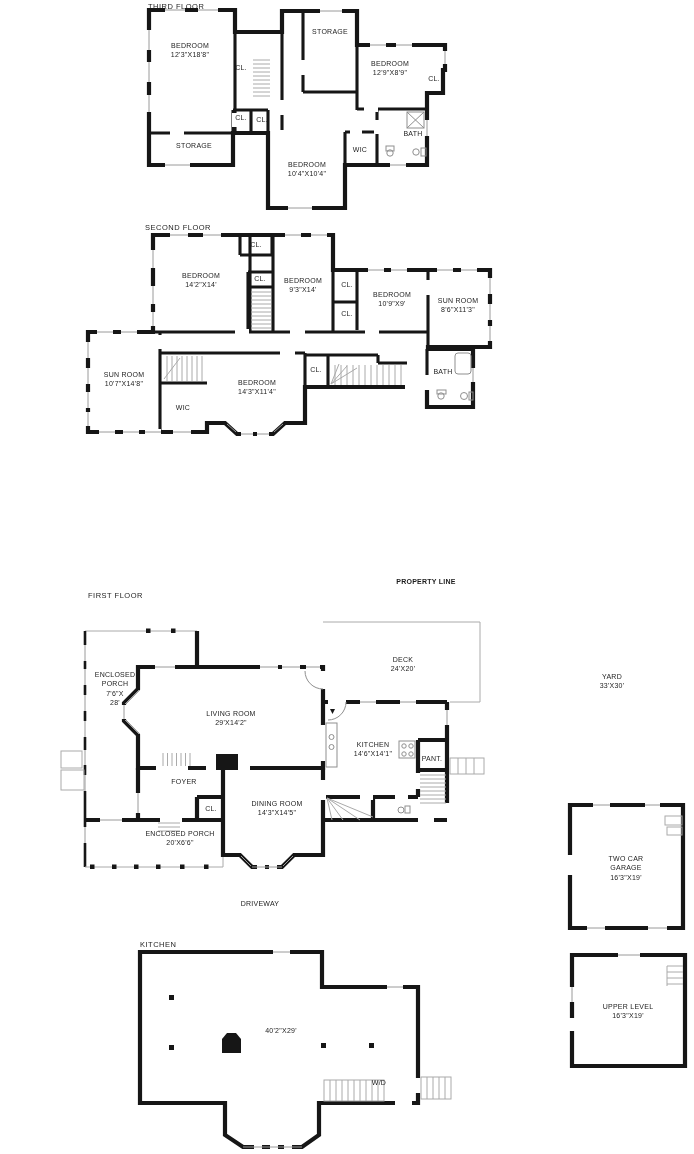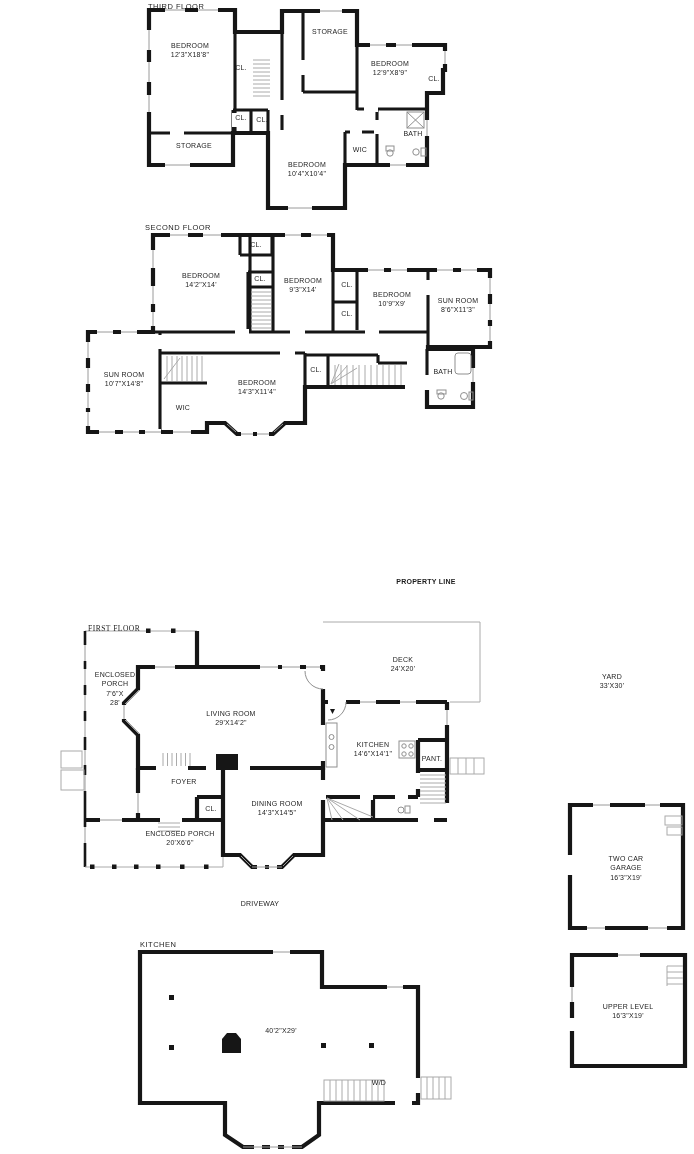--- a/index.html
+++ b/index.html
@@ -254,21 +254,21 @@
     <div>14'3"X11'4"</div>
   </div>
   <div class="lbl" style="left:316px;top:365px;">
     <div>CL.</div>
   </div>
   <div class="lbl" style="left:443px;top:367px;">
     <div>BATH</div>
   </div>
 
   <div class="lbl" style="left:426px;top:577px;font-weight:700;">PROPERTY LINE</div>
-  <div class="lbl title" style="left:88px;top:624px;font-family:Liberation Serif, serif;">FIRST FLOOR</div>
+  <div class="lbl title" style="left:88px;top:591px;">FIRST FLOOR</div>
   <div class="lbl" style="left:115px;top:670px;">
     <div>ENCLOSED</div>
     <div>PORCH</div>
     <div>7'6"X</div>
     <div>28'</div>
   </div>
   <div class="lbl" style="left:231px;top:709px;">
     <div>LIVING ROOM</div>
     <div>29'X14'2"</div>
   </div>

